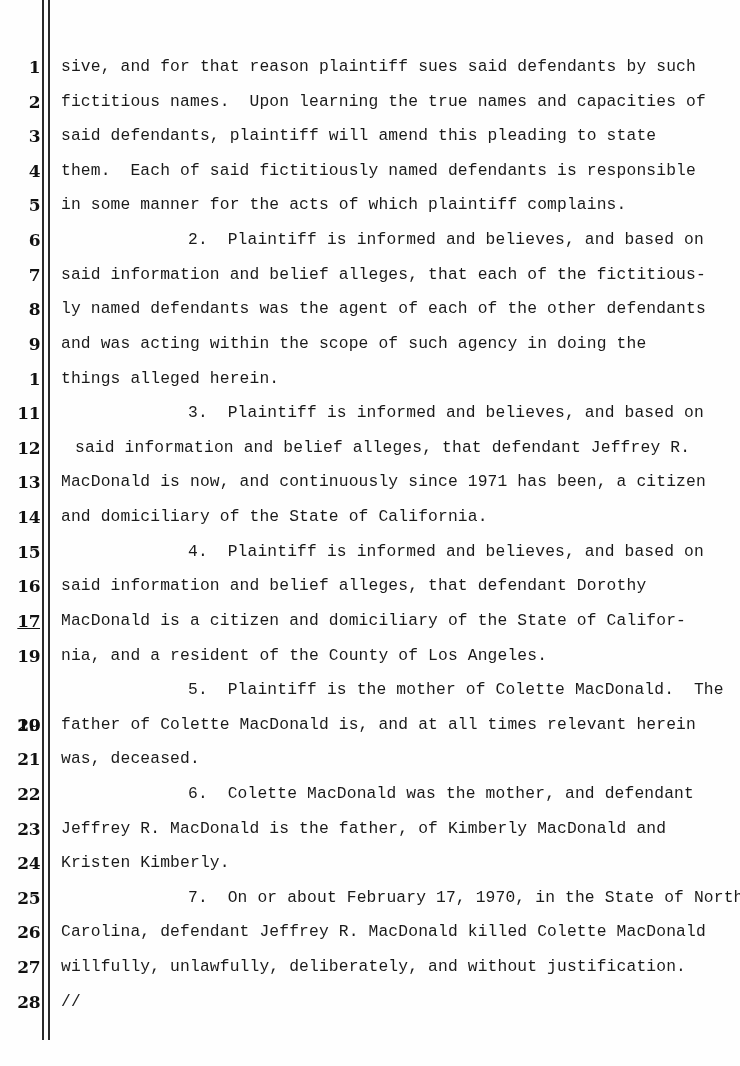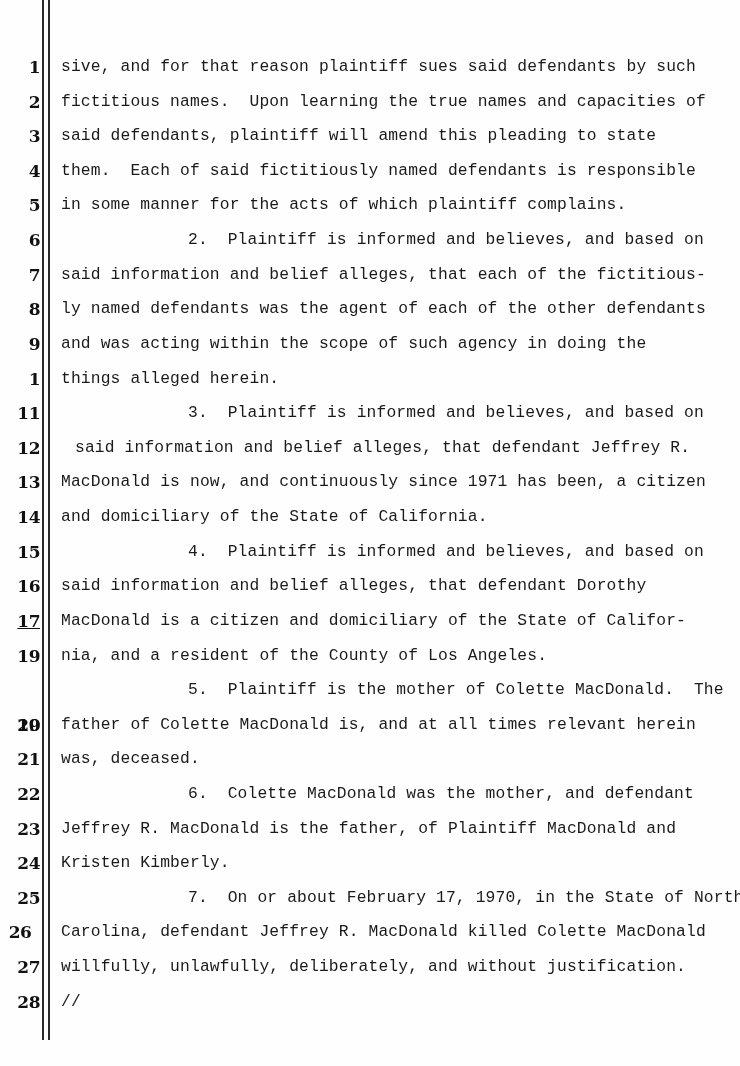--- a/index.html
+++ b/index.html
@@ -89,21 +89,21 @@
       <div class="line-number" style="top: 576px;">16</div>
       <div class="line-number" style="top: 611px; text-decoration: underline;">17</div>
       <div class="line-number" style="top: 646px;">19</div>
       <div class="line-number" style="top: 715px; padding-left: 40px;">19</div>
       <div class="line-number" style="top: 715px;">20</div>
       <div class="line-number" style="top: 749px;">21</div>
       <div class="line-number" style="top: 784px;">22</div>
       <div class="line-number" style="top: 819px;">23</div>
       <div class="line-number" style="top: 853px;">24</div>
       <div class="line-number" style="top: 888px;">25</div>
-      <div class="line-number" style="top: 922px; text-align: center;">26</div>
+      <div class="line-number" style="top: 922px;">26</div>
       <div class="line-number" style="top: 957px; margin-left: 19px;">27</div>
       <div class="line-number" style="top: 992px;">28</div>
     </div>
   <div class="body-text" id="body-text">
       <div class="text-line" style="top: 57px;">sive, and for that reason plaintiff sues said defendants by such</div>
       <div class="text-line" style="top: 92px;">fictitious names.  Upon learning the true names and capacities of</div>
       <div class="text-line" style="top: 126px;">said defendants, plaintiff will amend this pleading to state</div>
       <div class="text-line" style="top: 161px;">them.  Each of said fictitiously named defendants is responsible</div>
       <div class="text-line" style="top: 195px;">in some manner for the acts of which plaintiff complains.</div>
       <div class="text-line indent" style="top: 230px;">2.  Plaintiff is informed and believes, and based on</div>
@@ -116,20 +116,20 @@
       <div class="text-line" style="top: 472px;">MacDonald is now, and continuously since 1971 has been, a citizen</div>
       <div class="text-line" style="top: 507px;">and domiciliary of the State of California.</div>
       <div class="text-line indent" style="top: 542px;">4.  Plaintiff is informed and believes, and based on</div>
       <div class="text-line" style="top: 576px;">said information and belief alleges, that defendant Dorothy</div>
       <div class="text-line" style="top: 611px;">MacDonald is a citizen and domiciliary of the State of Califor-</div>
       <div class="text-line" style="top: 646px;">nia, and a resident of the County of Los Angeles.</div>
       <div class="text-line indent" style="top: 680px;">5.  Plaintiff is the mother of Colette MacDonald.  The</div>
       <div class="text-line" style="top: 715px;">father of Colette MacDonald is, and at all times relevant herein</div>
       <div class="text-line" style="top: 749px;">was, deceased.</div>
       <div class="text-line indent" style="top: 784px;">6.  Colette MacDonald was the mother, and defendant</div>
-      <div class="text-line" style="top: 819px;">Jeffrey R. MacDonald is the father, of Plaintiff MacDonald and</div>
+      <div class="text-line" style="top: 819px;">Jeffrey R. MacDonald is the father, of Kimberly MacDonald and</div>
       <div class="text-line" style="top: 853px;">Kristen Kimberly.</div>
       <div class="text-line indent" style="top: 888px;">7.  On or about February 17, 1970, in the State of North</div>
       <div class="text-line" style="top: 922px;">Carolina, defendant Jeffrey R. MacDonald killed Colette MacDonald</div>
       <div class="text-line" style="top: 957px;">willfully, unlawfully, deliberately, and without justification.</div>
       <div class="text-line" style="top: 992px;">//</div>
     </div>
 </div>
 
 </body></html>

